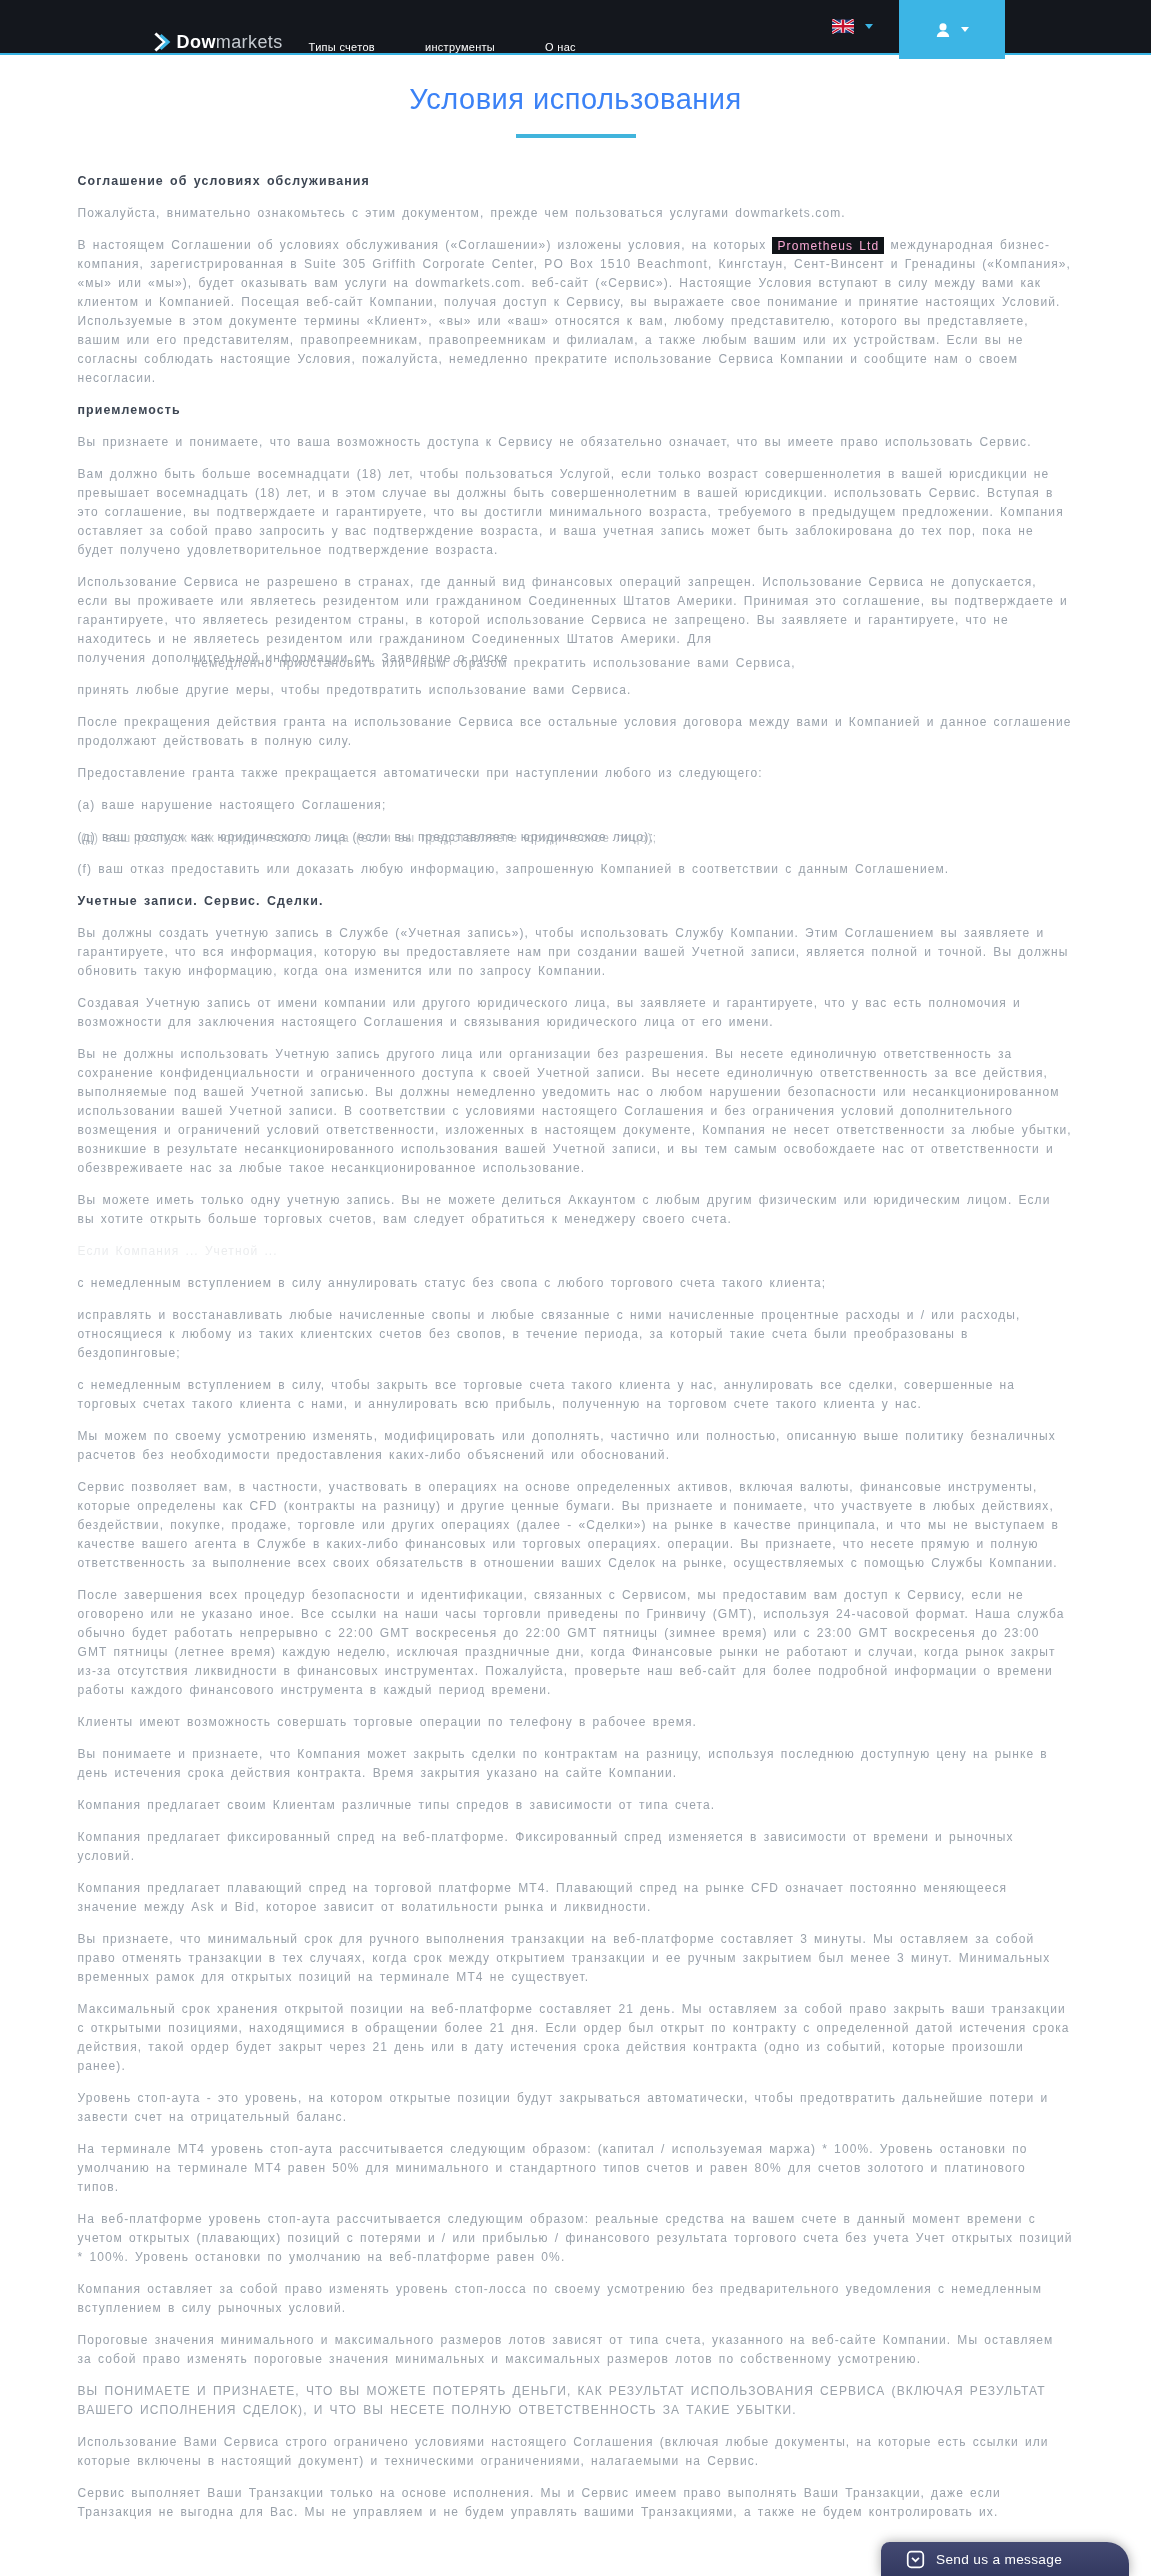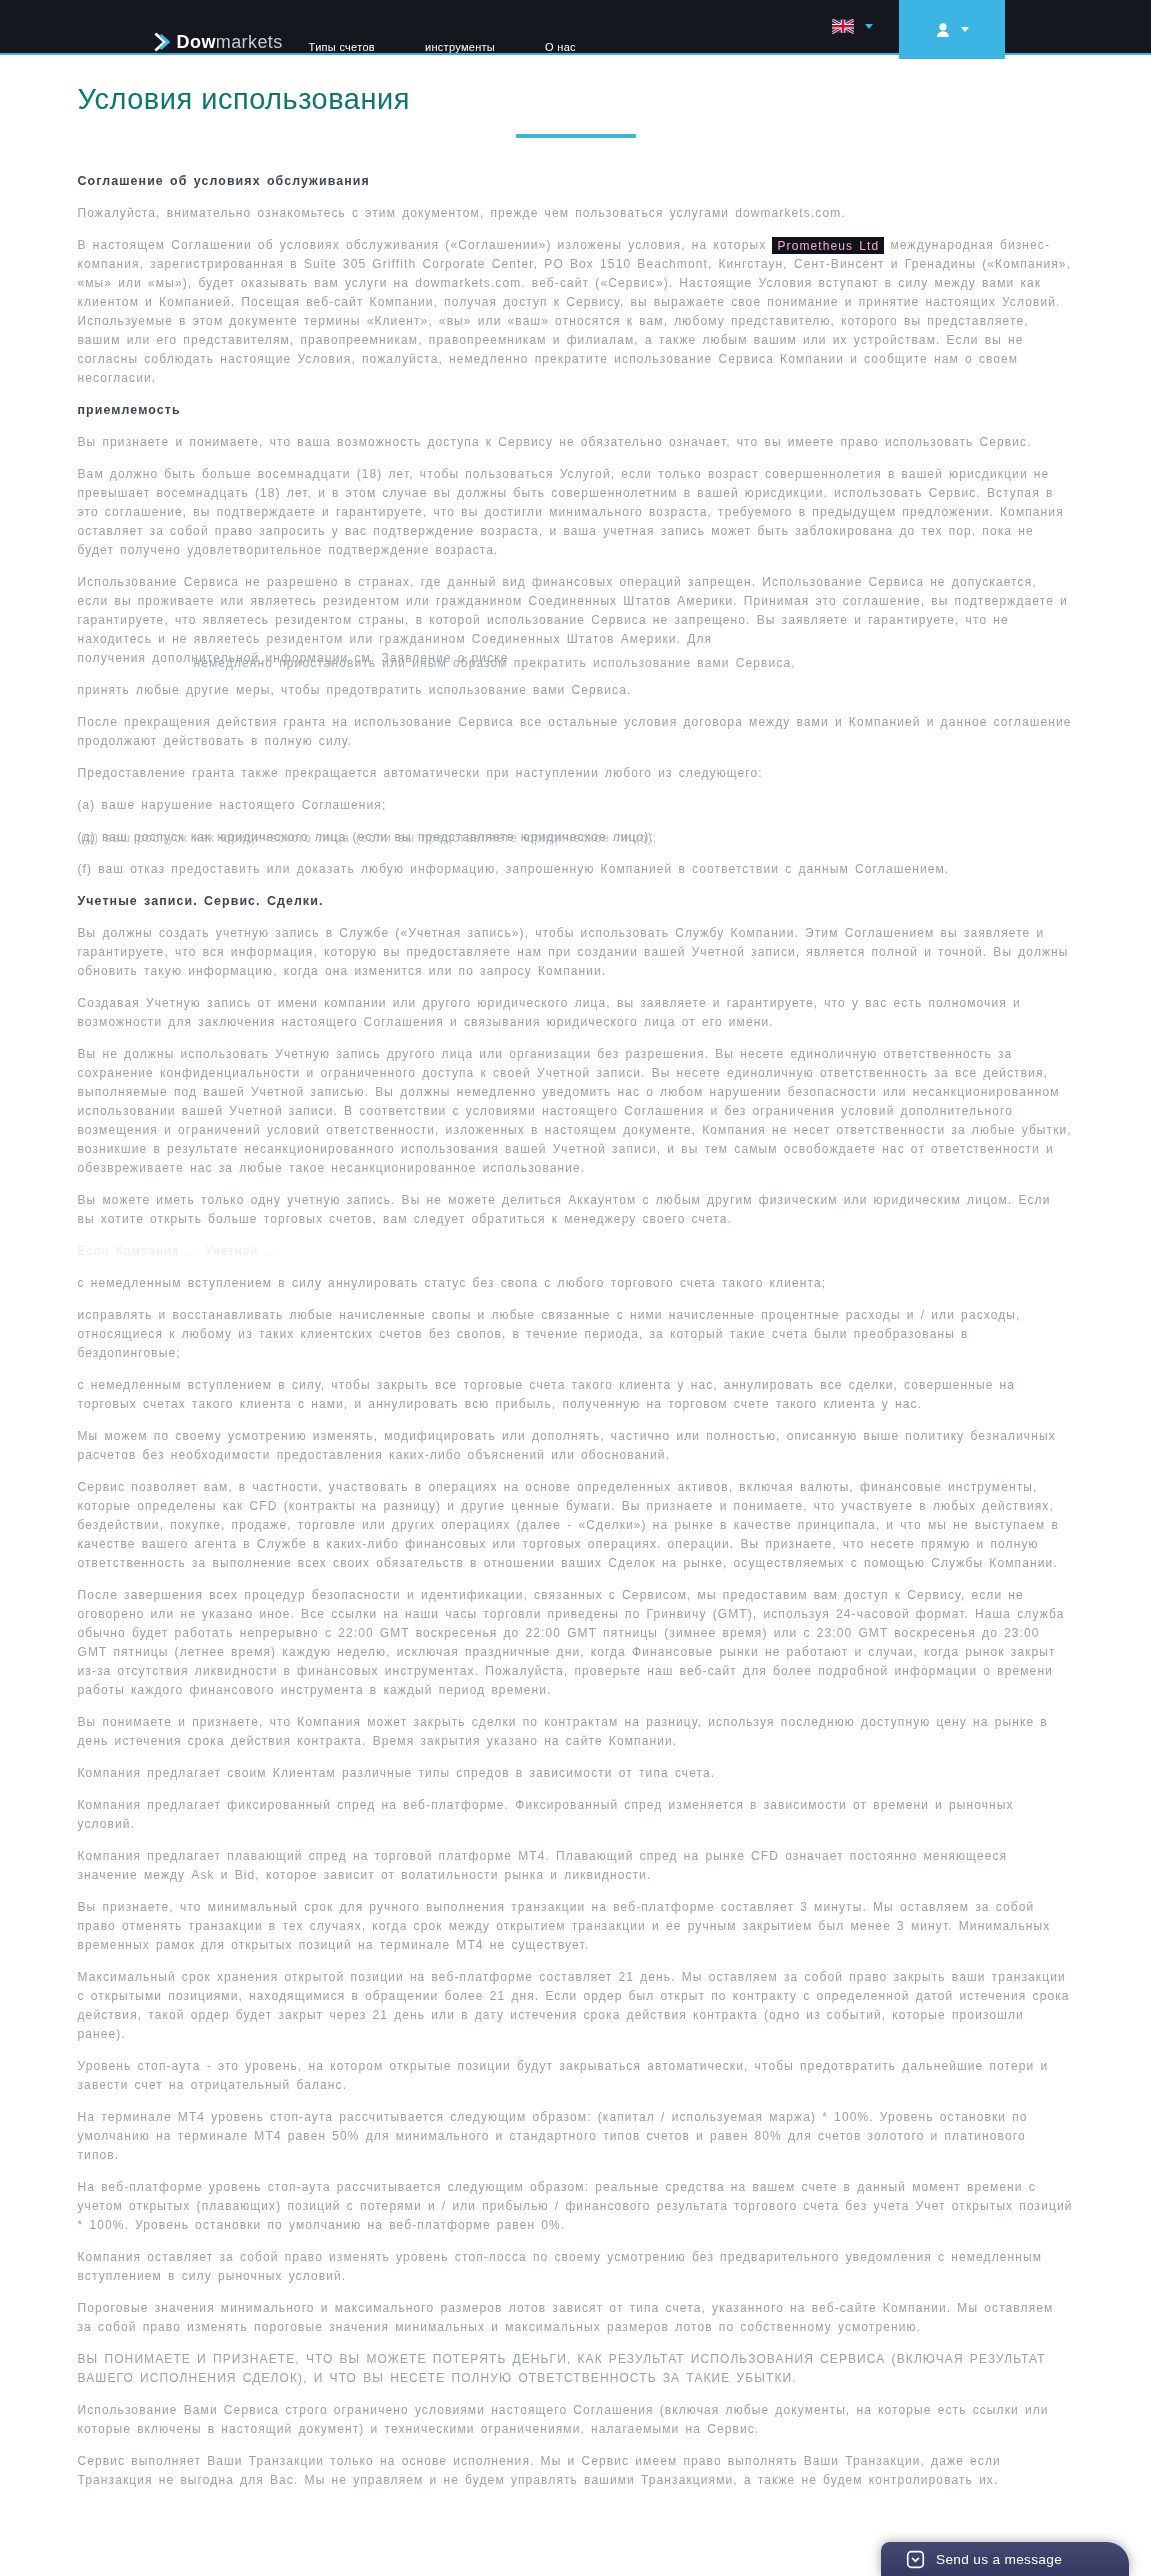--- a/index.html
+++ b/index.html
@@ -14,21 +14,21 @@
   .brand-bold{color:#ffffff;font-weight:700}
   .brand-light{color:#c6cbd1;font-weight:300}
   .main-nav{display:flex;gap:50px;margin-left:26px}
   .nav-item{color:#ffffff;font-size:11px;letter-spacing:0.3px;cursor:pointer}
   .lang{position:absolute;left:832px;top:0;height:53px;display:flex;align-items:center;gap:11px;cursor:pointer}
   .caret{width:0;height:0;border-left:4.3px solid transparent;border-right:4.3px solid transparent;border-top:5.1px solid #3cb5e5}
   .account{position:absolute;left:899px;top:0;width:106px;height:59px;background:#3cb5e5;display:flex;align-items:center;justify-content:center;gap:10.2px;cursor:pointer;z-index:3}
   .account .caret{border-top-color:#ffffff}
   
   .page{width:996px;margin:0 auto}
-  .page-title{margin:28px 0 0;font-size:29px;font-weight:500;color:#0f766e;letter-spacing:0.5px}
+  .page-title{margin:28px 0 0;text-align:center;font-size:29px;font-weight:500;color:#3b82f6;letter-spacing:0.5px}
   .title-underline{width:120px;height:4.3px;background:#41b4dc;margin:18px auto 0}
   .content{margin-top:34px;font-size:12px;line-height:19px;letter-spacing:1.1px;word-spacing:1.7px;color:#9aa2ab;text-align:left}
   .para{margin:13px 0}
   .sec-h{margin:13px 0;font-weight:700;color:#3d4653;font-size:12.4px}
   .hl{background:#101418;color:#f9a8d4;padding:1.7px 5.1px}
   .double{position:relative}
   .double .dup{position:absolute;left:3.4px;top:0.9px;opacity:.65}
   .ghost{opacity:.2}
   .tailwrap{position:relative;height:19px}
   .tail-a{position:absolute;left:0;top:0;white-space:nowrap}
@@ -102,20 +102,21 @@
       <div class="para">Создавая Учетную запись от имени компании или другого юридического лица, вы заявляете и гарантируете, что у вас есть полномочия и возможности для заключения настоящего Соглашения и связывания юридического лица от его имени.</div>
       <div class="para">Вы не должны использовать Учетную запись другого лица или организации без разрешения. Вы несете единоличную ответственность за сохранение конфиденциальности и ограниченного доступа к своей Учетной записи. Вы несете единоличную ответственность за все действия, выполняемые под вашей Учетной записью. Вы должны немедленно уведомить нас о любом нарушении безопасности или несанкционированном использовании вашей Учетной записи. В соответствии с условиями настоящего Соглашения и без ограничения условий дополнительного возмещения и ограничений условий ответственности, изложенных в настоящем документе, Компания не несет ответственности за любые убытки, возникшие в результате несанкционированного использования вашей Учетной записи, и вы тем самым освобождаете нас от ответственности и обезвреживаете нас за любые такое несанкционированное использование.</div>
       <div class="para">Вы можете иметь только одну учетную запись. Вы не можете делиться Аккаунтом с любым другим физическим или юридическим лицом. Если вы хотите открыть больше торговых счетов, вам следует обратиться к менеджеру своего счета.</div>
       <div class="para ghost">Если Компания ... Учетной ...</div>
       <div class="para">с немедленным вступлением в силу аннулировать статус без свопа с любого торгового счета такого клиента;</div>
       <div class="para">исправлять и восстанавливать любые начисленные свопы и любые связанные с ними начисленные процентные расходы и / или расходы, относящиеся к любому из таких клиентских счетов без свопов, в течение периода, за который такие счета были преобразованы в бездопинговые;</div>
       <div class="para">с немедленным вступлением в силу, чтобы закрыть все торговые счета такого клиента у нас, аннулировать все сделки, совершенные на торговых счетах такого клиента с нами, и аннулировать всю прибыль, полученную на торговом счете такого клиента у нас.</div>
       <div class="para">Мы можем по своему усмотрению изменять, модифицировать или дополнять, частично или полностью, описанную выше политику безналичных расчетов без необходимости предоставления каких-либо объяснений или обоснований.</div>
       <div class="para">Сервис позволяет вам, в частности, участвовать в операциях на основе определенных активов, включая валюты, финансовые инструменты, которые определены как CFD (контракты на разницу) и другие ценные бумаги. Вы признаете и понимаете, что участвуете в любых действиях, бездействии, покупке, продаже, торговле или других операциях (далее - «Сделки») на рынке в качестве принципала, и что мы не выступаем в качестве вашего агента в Службе в каких-либо финансовых или торговых операциях. операции. Вы признаете, что несете прямую и полную ответственность за выполнение всех своих обязательств в отношении ваших Сделок на рынке, осуществляемых с помощью Службы Компании.</div>
       <div class="para">После завершения всех процедур безопасности и идентификации, связанных с Сервисом, мы предоставим вам доступ к Сервису, если не оговорено или не указано иное. Все ссылки на наши часы торговли приведены по Гринвичу (GMT), используя 24-часовой формат. Наша служба обычно будет работать непрерывно с 22:00 GMT воскресенья до 22:00 GMT пятницы (зимнее время) или с 23:00 GMT воскресенья до 23:00 GMT пятницы (летнее время) каждую неделю, исключая праздничные дни, когда Финансовые рынки не работают и случаи, когда рынок закрыт из-за отсутствия ликвидности в финансовых инструментах. Пожалуйста, проверьте наш веб-сайт для более подробной информации о времени работы каждого финансового инструмента в каждый период времени.</div>
+      <div class="para">Клиенты имеют возможность совершать торговые операции по телефону в рабочее время.</div>
       <div class="para">Вы понимаете и признаете, что Компания может закрыть сделки по контрактам на разницу, используя последнюю доступную цену на рынке в день истечения срока действия контракта. Время закрытия указано на сайте Компании.</div>
       <div class="para">Компания предлагает своим Клиентам различные типы спредов в зависимости от типа счета.</div>
       <div class="para">Компания предлагает фиксированный спред на веб-платформе. Фиксированный спред изменяется в зависимости от времени и рыночных условий.</div>
       <div class="para">Компания предлагает плавающий спред на торговой платформе MT4. Плавающий спред на рынке CFD означает постоянно меняющееся значение между Ask и Bid, которое зависит от волатильности рынка и ликвидности.</div>
       <div class="para">Вы признаете, что минимальный срок для ручного выполнения транзакции на веб-платформе составляет 3 минуты. Мы оставляем за собой право отменять транзакции в тех случаях, когда срок между открытием транзакции и ее ручным закрытием был менее 3 минут. Минимальных временных рамок для открытых позиций на терминале MT4 не существует.</div>
       <div class="para">Максимальный срок хранения открытой позиции на веб-платформе составляет 21 день. Мы оставляем за собой право закрыть ваши транзакции с открытыми позициями, находящимися в обращении более 21 дня. Если ордер был открыт по контракту с определенной датой истечения срока действия, такой ордер будет закрыт через 21 день или в дату истечения срока действия контракта (одно из событий, которые произошли ранее).</div>
       <div class="para">Уровень стоп-аута - это уровень, на котором открытые позиции будут закрываться автоматически, чтобы предотвратить дальнейшие потери и завести счет на отрицательный баланс.</div>
       <div class="para">На терминале MT4 уровень стоп-аута рассчитывается следующим образом: (капитал / используемая маржа) * 100%. Уровень остановки по умолчанию на терминале MT4 равен 50% для минимального и стандартного типов счетов и равен 80% для счетов золотого и платинового типов.</div>
       <div class="para">На веб-платформе уровень стоп-аута рассчитывается следующим образом: реальные средства на вашем счете в данный момент времени с учетом открытых (плавающих) позиций с потерями и / или прибылью / финансового результата торгового счета без учета Учет открытых позиций * 100%. Уровень остановки по умолчанию на веб-платформе равен 0%.</div>
       <div class="para">Компания оставляет за собой право изменять уровень стоп-лосса по своему усмотрению без предварительного уведомления с немедленным вступлением в силу рыночных условий.</div>

